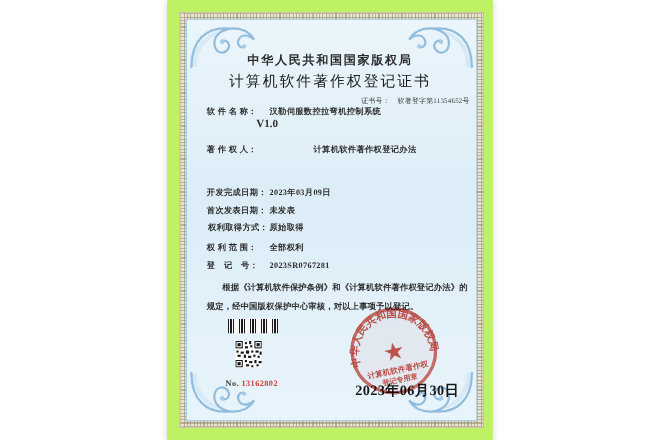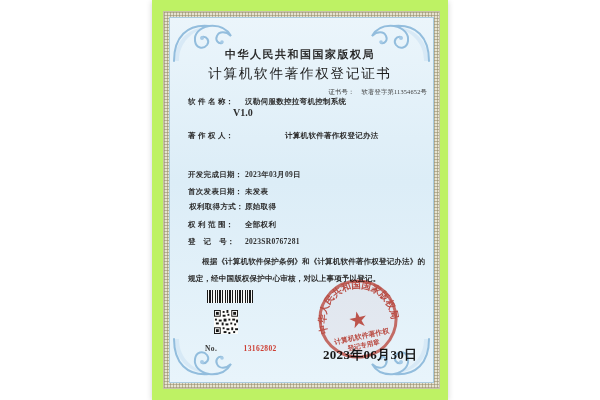--- a/index.html
+++ b/index.html
@@ -61,21 +61,21 @@
     position:absolute;z-index:3;left:55px;top:290px;width:46px;height:13px;
     background:
       repeating-linear-gradient(90deg,
         #1a1a1a 0 1px,#f8f8f6 1px 2px,
         #1a1a1a 2px 4px,#f8f8f6 4px 5px,
         #1a1a1a 5px 5.6px,#f8f8f6 5.6px 8px,
         #1a1a1a 8px 8.6px,#f8f8f6 8.6px 10px);
   }
   .qr{position:absolute;z-index:3;left:62px;top:310px;}
   .serial{left:53px;top:344px;font-size:7.5px;font-weight:600;color:#3a3a3a;letter-spacing:.4px;}
-  .serial .num{color:#cd4035;margin-left:24px;}
+  .serial .num{color:#cd4035;}
 
   .date{left:171px;top:346px;font-size:13px;font-weight:700;color:#181818;letter-spacing:.3px;}
 
   .seal{
     position:absolute;z-index:4;left:164px;top:277px;width:84px;height:84px;
     transform:rotate(-12deg);mix-blend-mode:multiply;opacity:.92;
   }
 </style>
 </head>
 <body>

